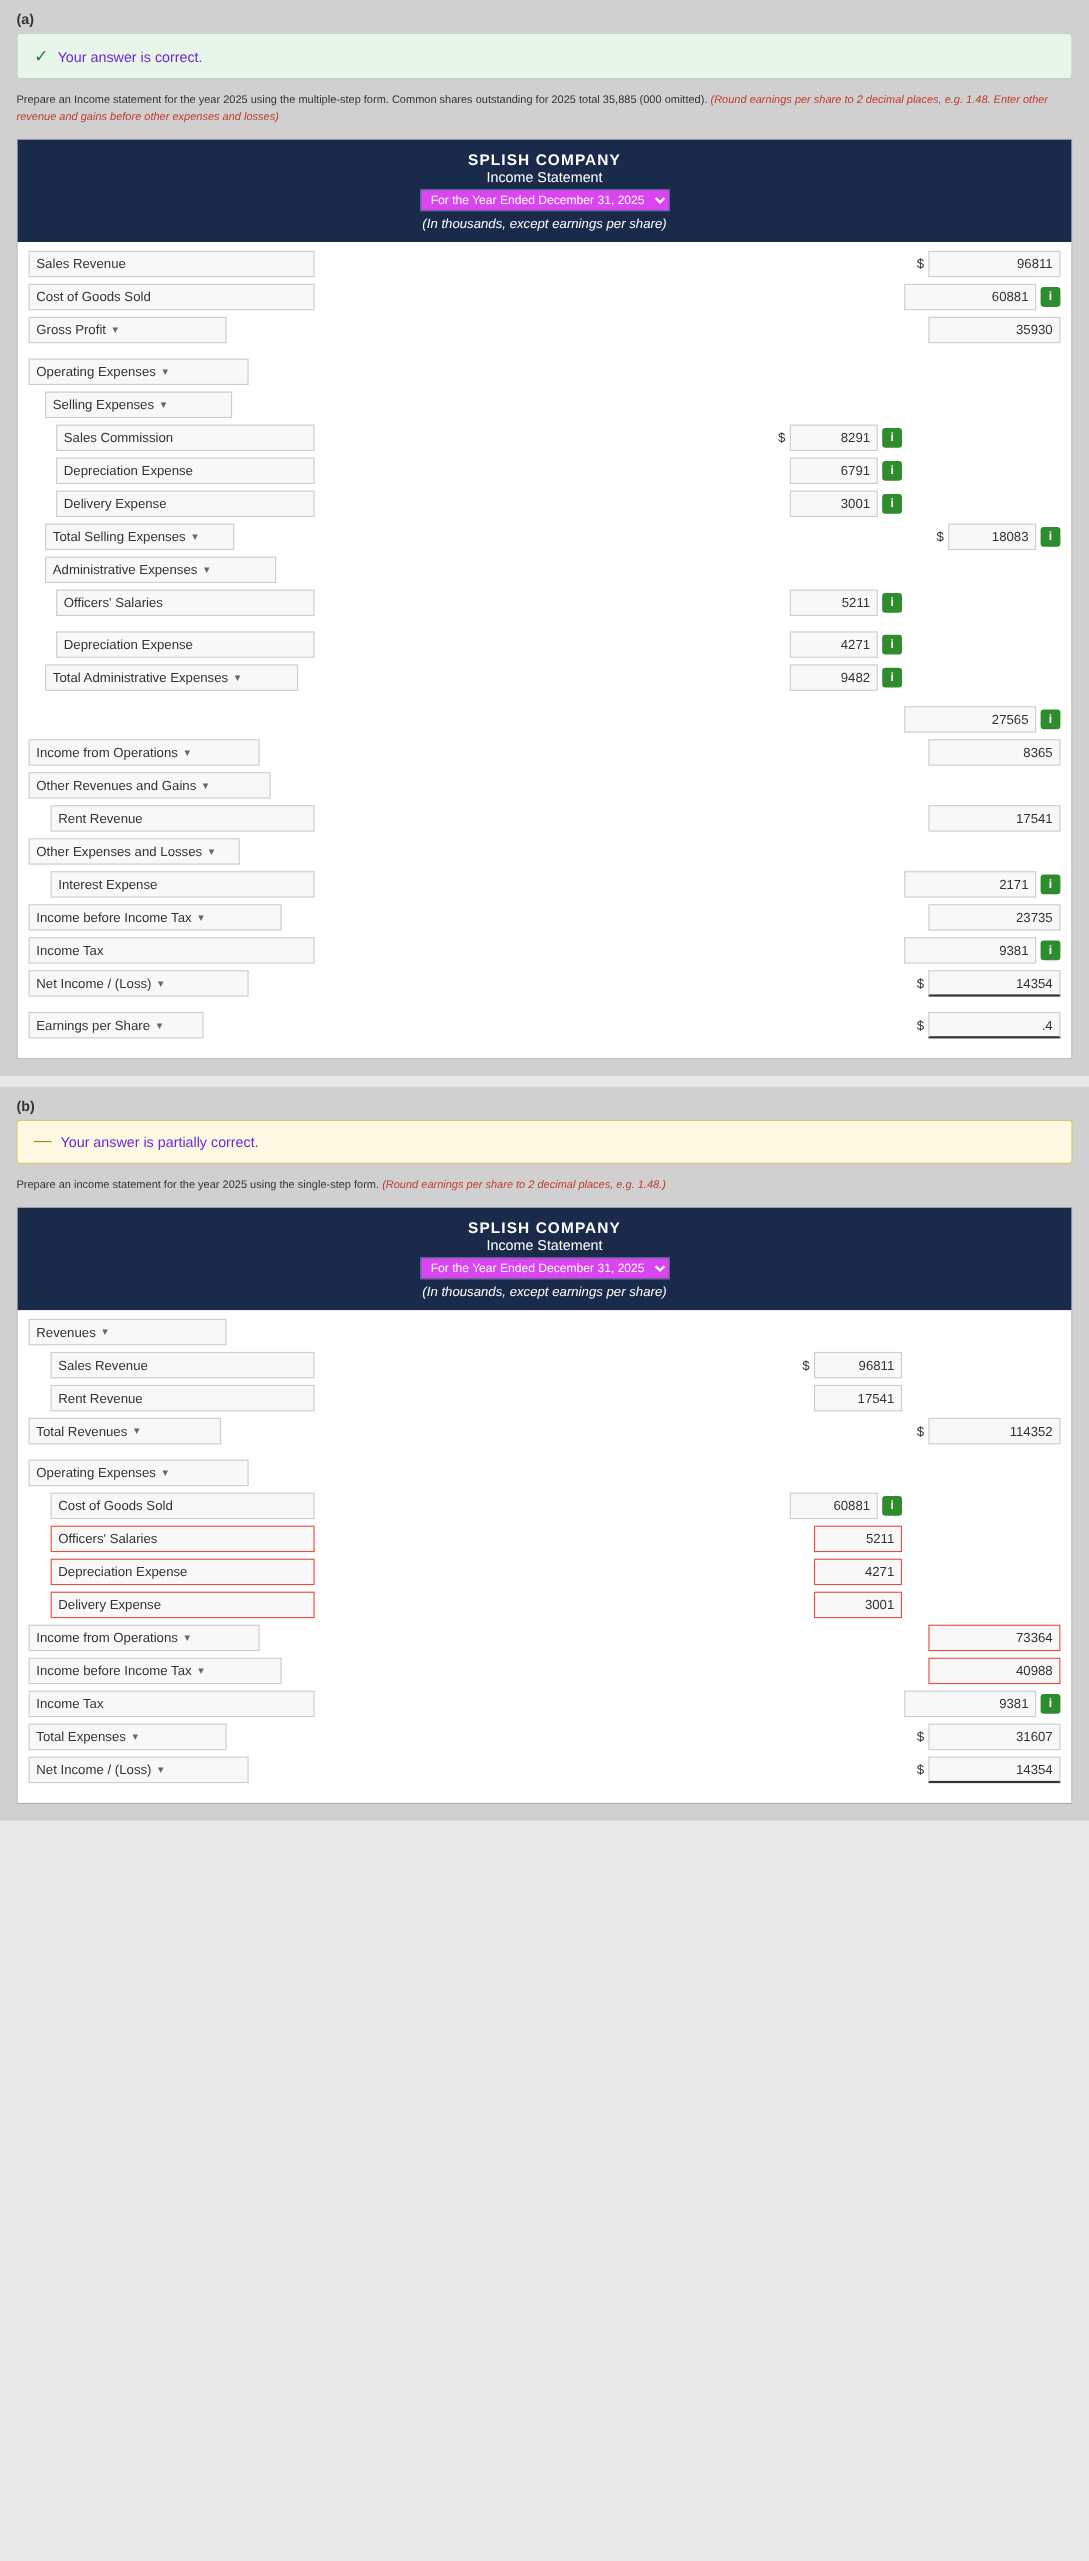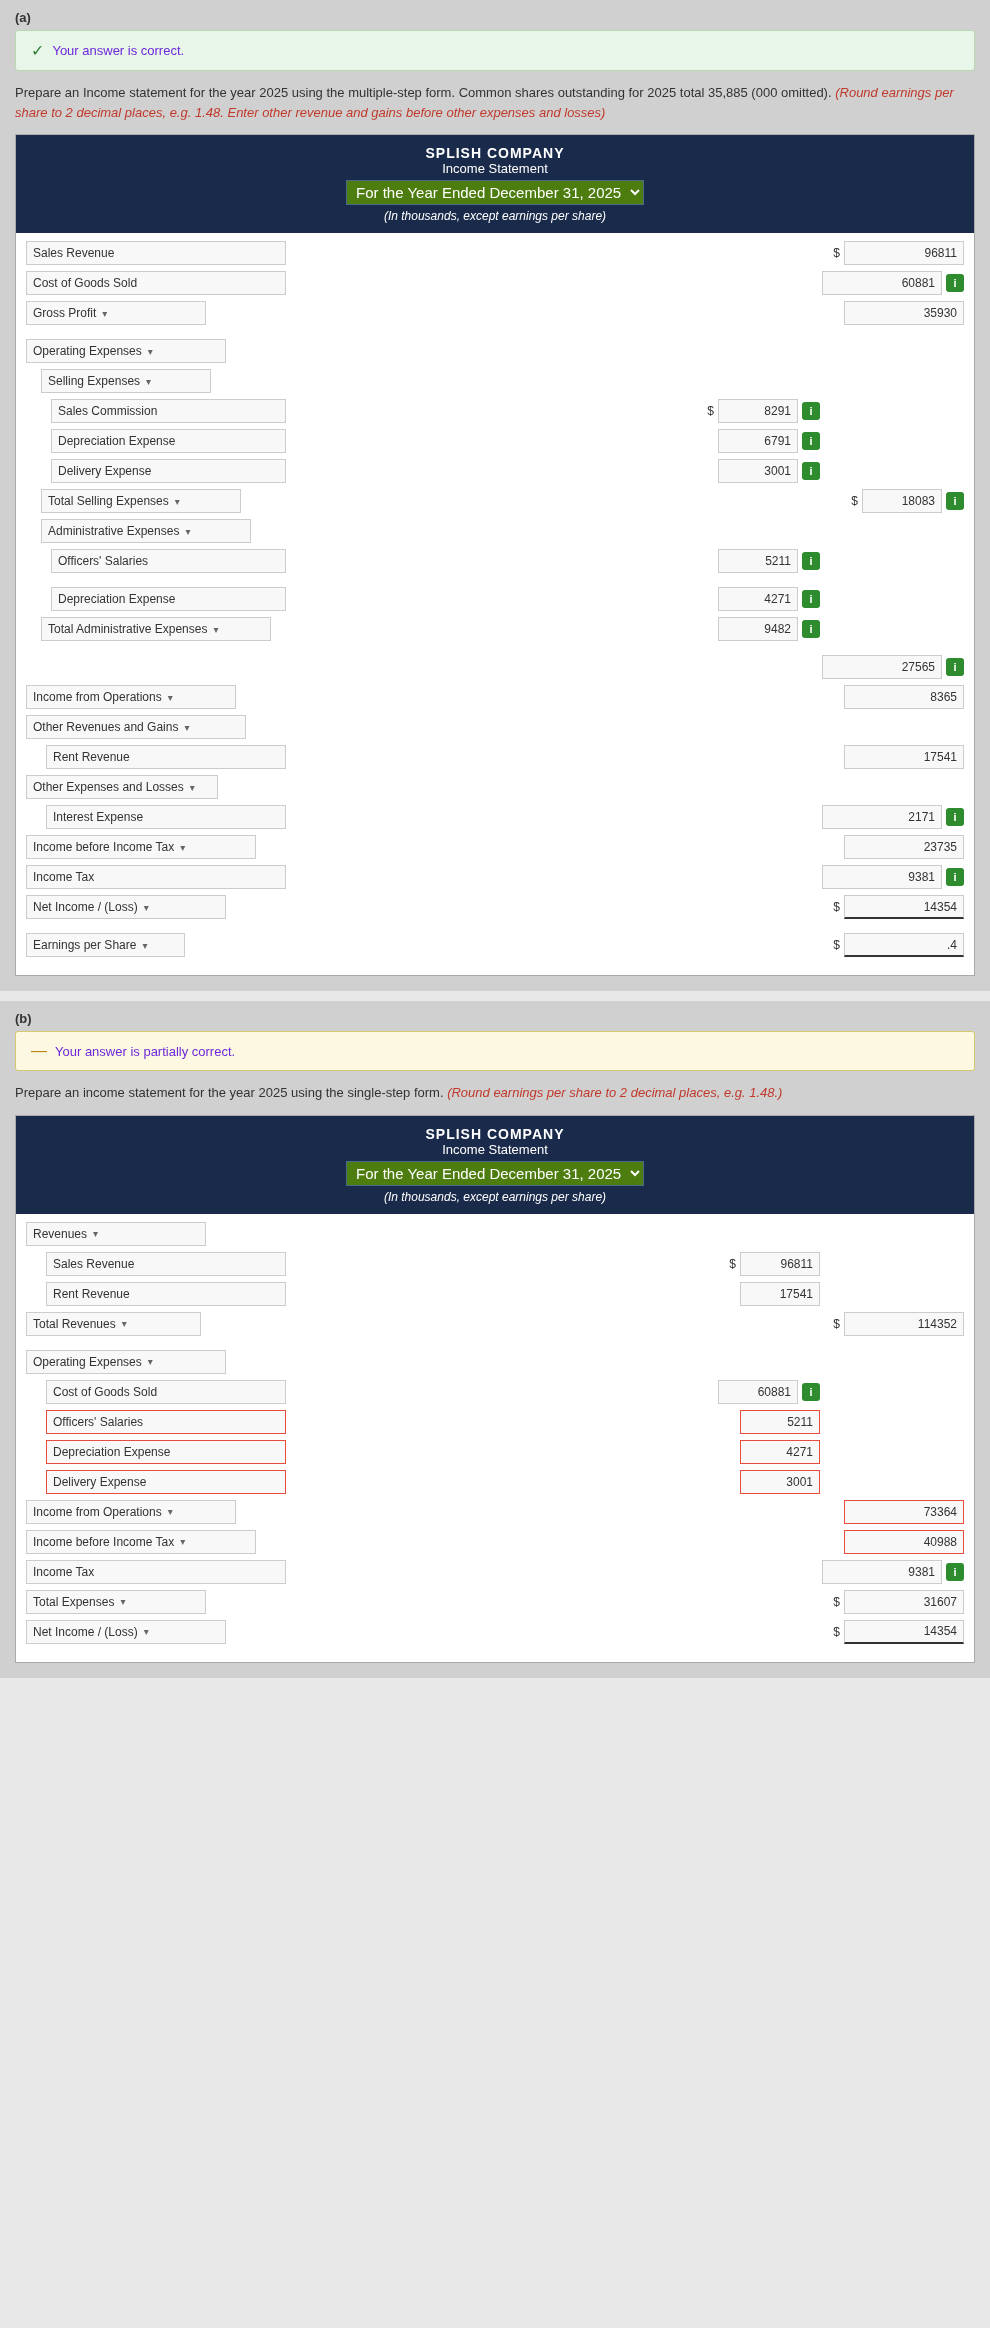--- a/index.html
+++ b/index.html
@@ -36,21 +36,21 @@
       color: #b8860b;
       font-size: 16px;
     }
 
     .answer-text {
       font-size: 13px;
       color: #6d28d9;
     }
 
     .instruction-text {
-      font-size: 13px;
+      font-size: 10px;
       color: #333;
       margin-bottom: 12px;
       line-height: 1.5;
     }
 
     .red-italic {
       color: #c0392b;
       font-style: italic;
     }
 
@@ -70,24 +70,24 @@
       font-weight: bold;
       font-size: 14px;
       letter-spacing: 1px;
     }
 
     .statement-header .statement-type {
       font-size: 13px;
     }
 
     .statement-header select {
-      background: #4d7c0f;
+      background: #d946ef;
       color: white;
       border: 1px solid #4a6a8a;
-      font-size: 15px;
+      font-size: 11px;
       padding: 2px 5px;
       margin: 4px 16px;
     }
 
     .statement-header .subtitle {
       font-style: italic;
       font-size: 12px;
     }
 
     .statement-body {
@@ -313,21 +313,21 @@
         </div>
         <div class="mid-cell" style="justify-content:flex-end; gap:4px">
           <div class="value-box">3001</div>
           <button class="info-btn">i</button>
         </div>
         <div class="right-cell"></div>
       </div>
 
       <div class="stmt-row">
         <div class="label-cell" style="padding-left:15px">
-          <div class="dropdown-box" style="width:200px">
+          <div class="dropdown-box" style="width:172px">
             Total Selling Expenses <span class="arrow">▾</span>
           </div>
         </div>
         <div class="mid-cell"></div>
         <div class="right-cell">
           <span class="dollar-sign">$</span>
           <div class="value-box">18083</div>
           <button class="info-btn">i</button>
         </div>
       </div>

